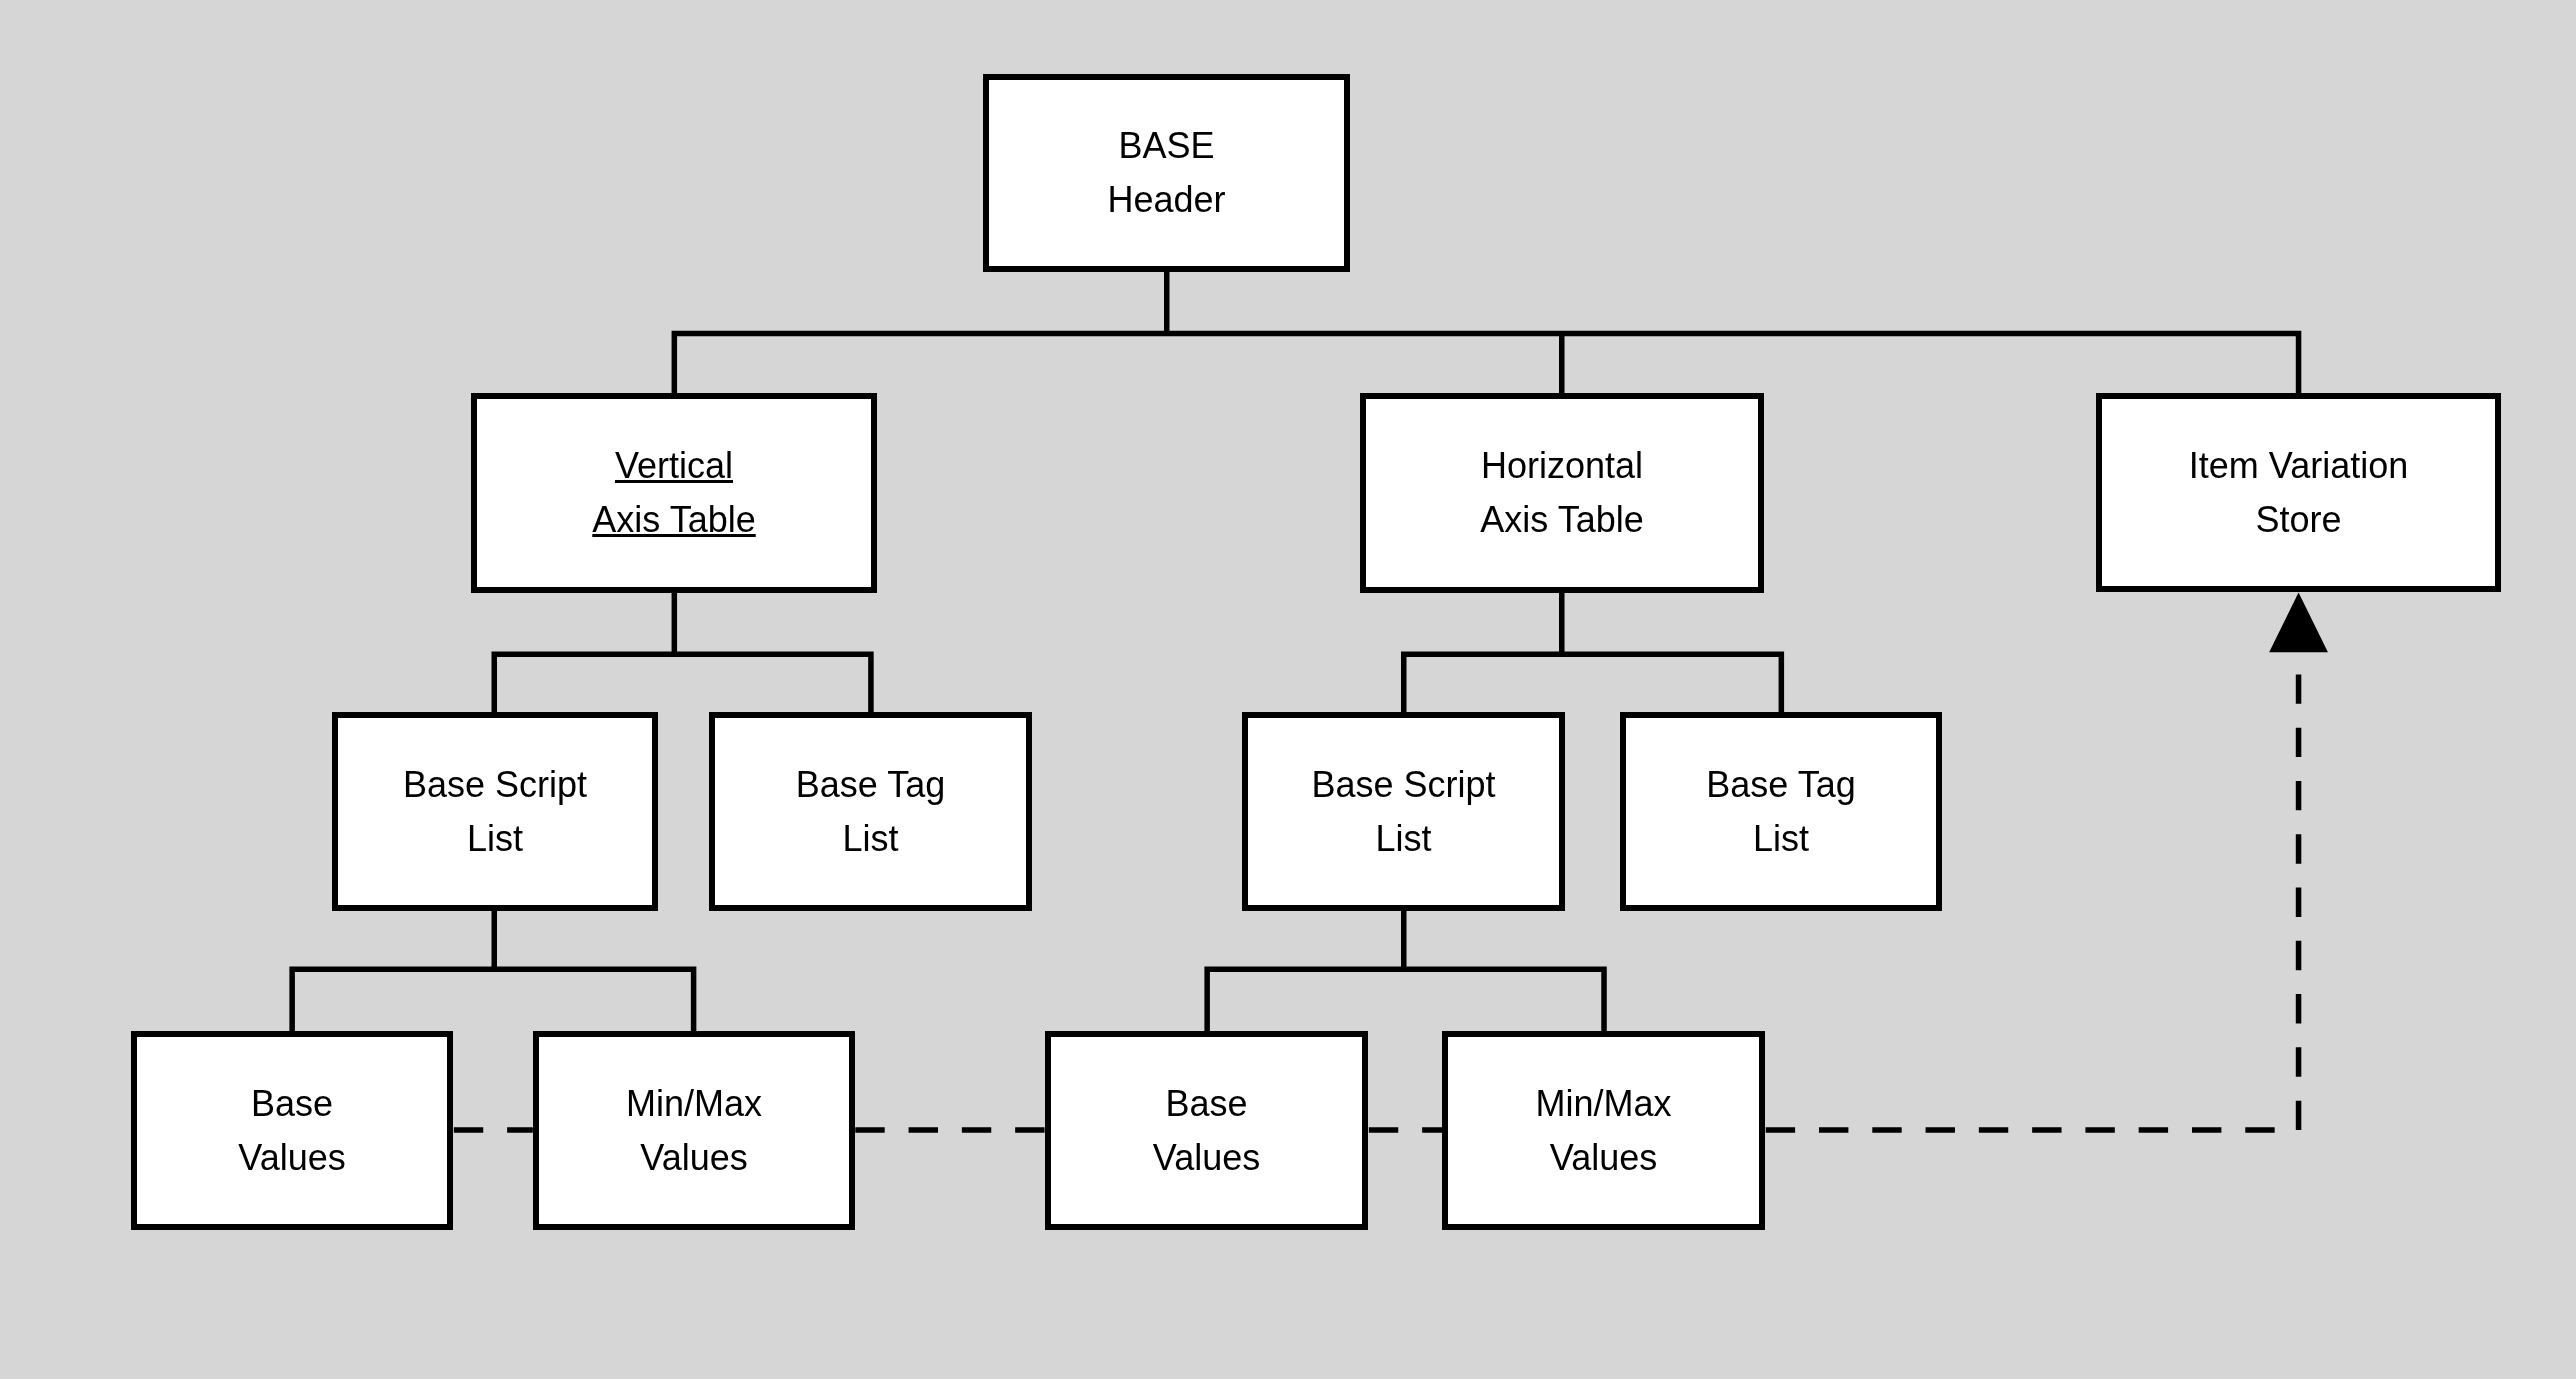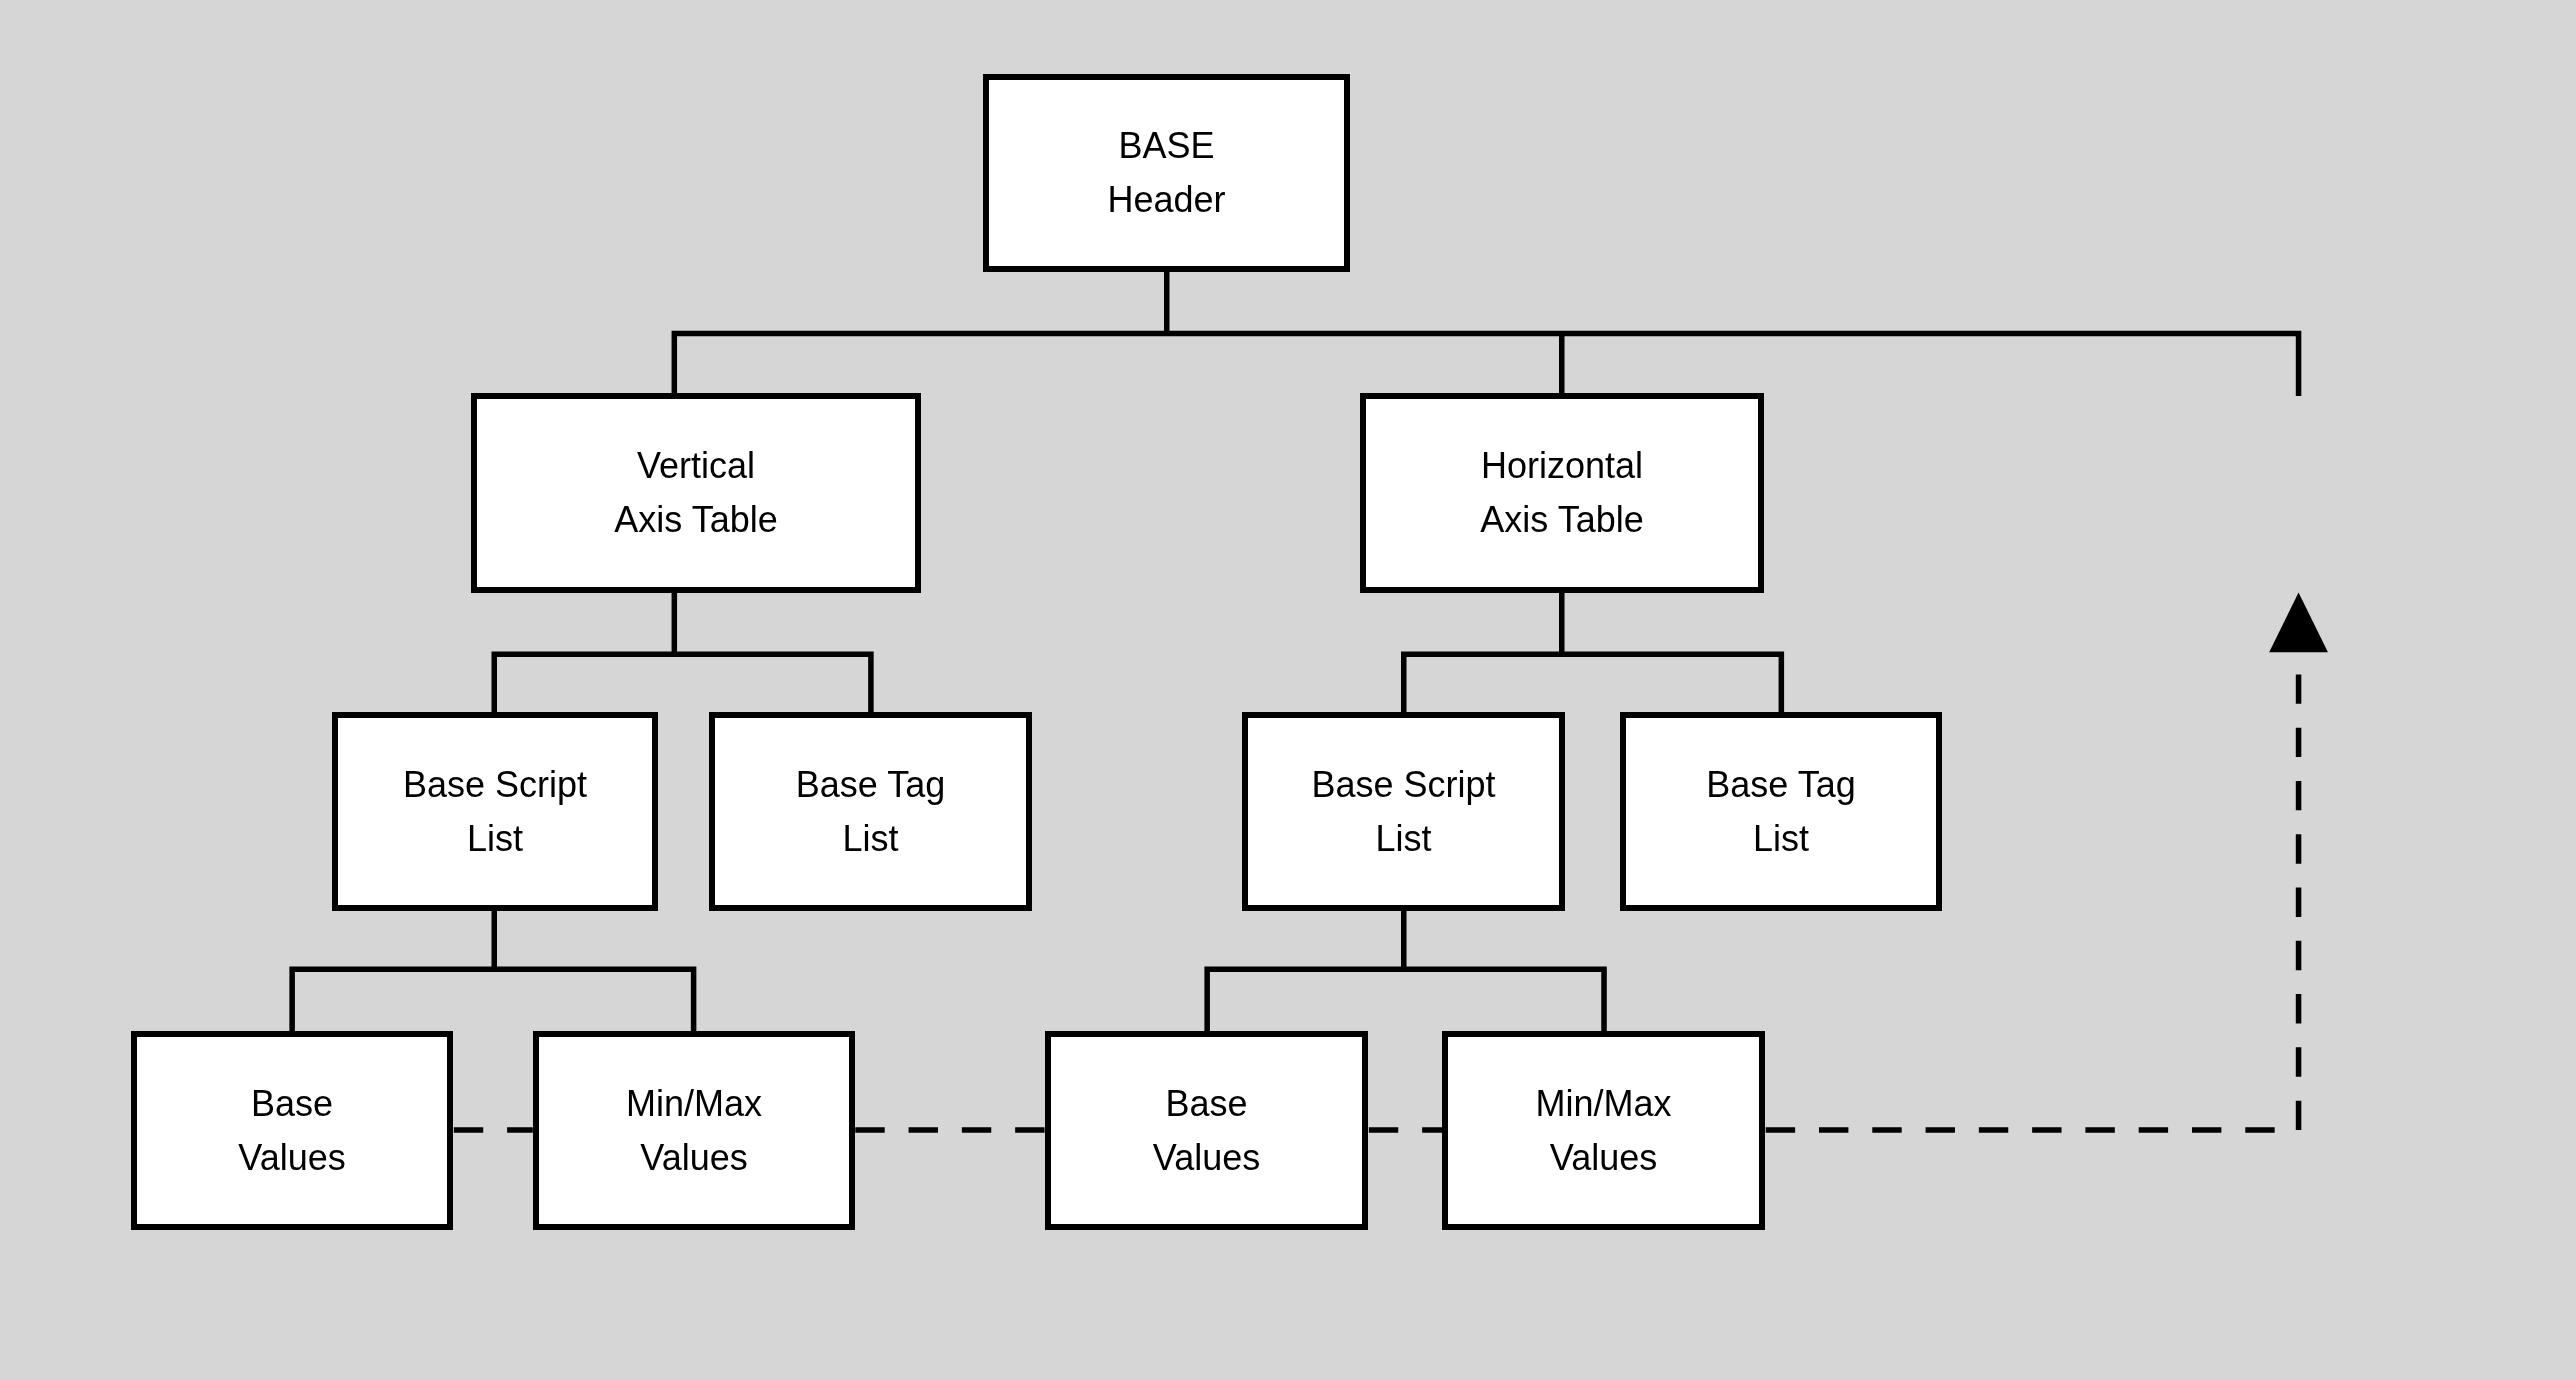--- a/index.html
+++ b/index.html
@@ -75,27 +75,31 @@
     <path class="edge dashed" d="M1490 1230 H1570"></path>
     <path class="edge dashed" d="M1922 1230 H2502 V706"></path>
     <polygon class="arrowhead" points="2502,645 2470,710 2534,710"></polygon>
   </svg>
 
   <div class="node" style="left:983px; top:74px; width:367px; height:198px;">
     <span class="lbl">BASE
 Header</span>
   </div>
 
-  <div class="node" style="left:471px; top:393px; width:450px; height:200px;">
+  <div class="node" style="left:471px; top:393px; width:406px; height:200px;text-decoration:underline;">
     <span class="lbl">Vertical
 Axis Table</span>
   </div>
   <div class="node" style="left:1360px; top:393px; width:404px; height:200px;text-align:center;">
     <span class="lbl">Horizontal
 Axis Table</span>
+  </div>
+  <div class="node" style="left:2096px; top:393px; width:405px; height:199px;">
+    <span class="lbl">Item Variation
+Store</span>
   </div>
 
   <div class="node" style="left:332px; top:712px; width:326px; height:199px;">
     <span class="lbl">Base Script
 List</span>
   </div>
   <div class="node" style="left:709px; top:712px; width:323px; height:199px;">
     <span class="lbl">Base Tag
 List</span>
   </div>

